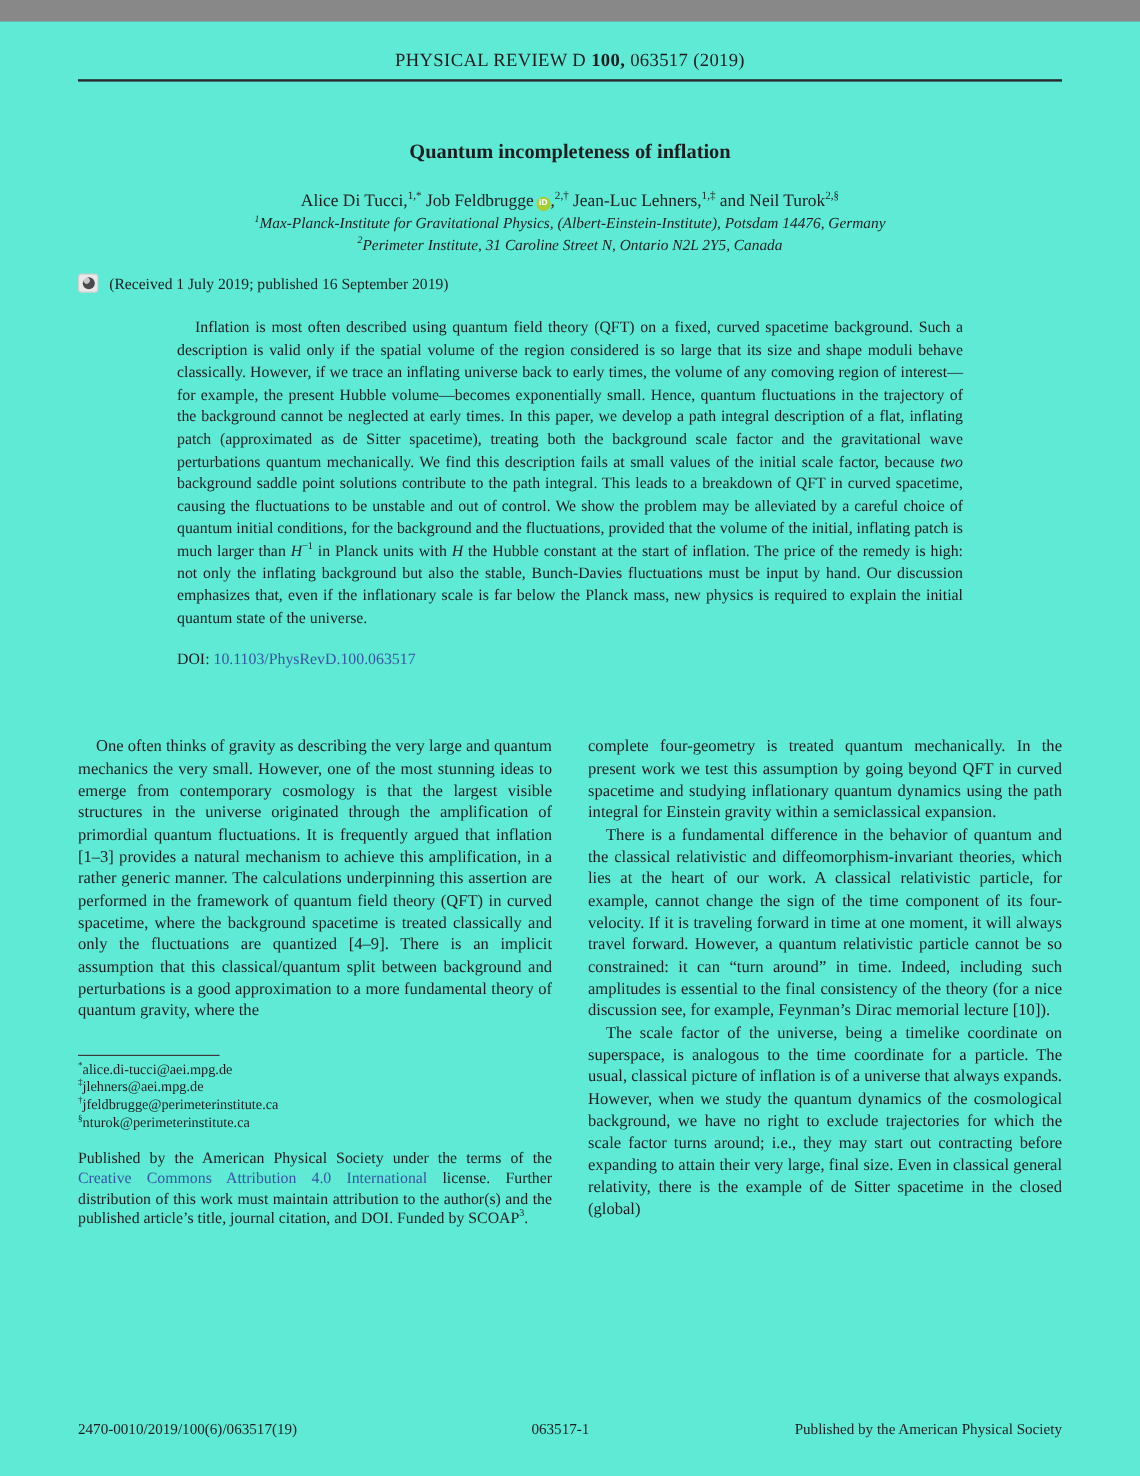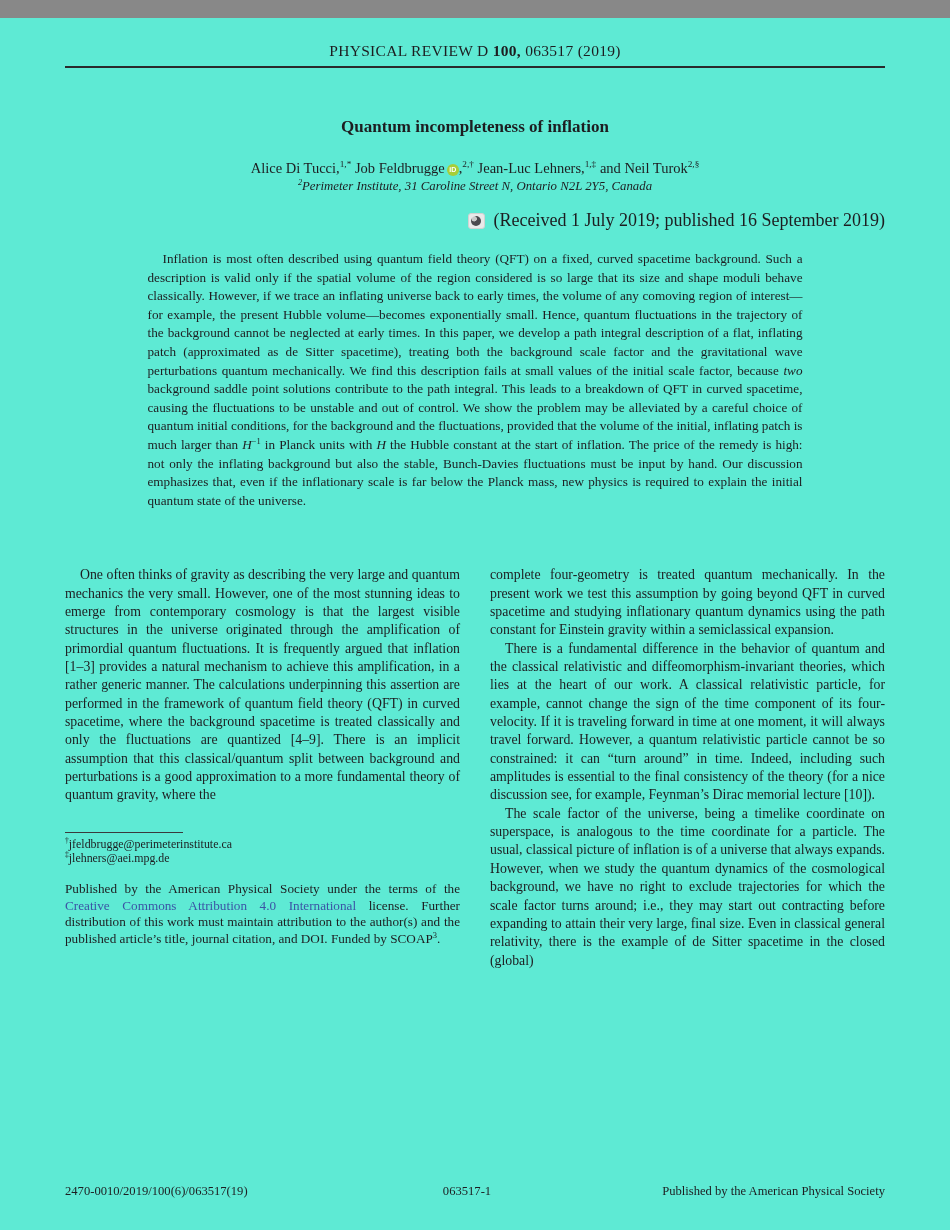--- a/index.html
+++ b/index.html
@@ -41,22 +41,22 @@
   }
   .affiliation {
     text-align:center;
     font-style:italic;
     font-size:12.8px;
     line-height:18px;
   }
   .affiliation:first-of-type { margin-top:6px; }
   .received-line {
     margin-top:15px;
-    text-align:right;
-    font-size:18px;
+    text-align:left;
+    font-size:13px;
   }
 
   
   .crossmark-icon {
     display:inline-block; vertical-align:-3px;
     width:17px; height:16px; margin-right:9px;
     background:#e9e9e9; border:1px solid #d2d2d2; border-radius:3px;
     position:relative;
   }
   .crossmark-icon::after {
@@ -150,45 +150,51 @@
 <div class="page">
 
   <div class="journal-line"><span>PHYSICAL REVIEW D </span><span class="b">100,</span><span> 063517 (2019)</span></div>
   <div class="header-rule"></div>
 
   <div class="content">
     <h1 class="paper-title">Quantum incompleteness of inflation</h1>
 
     <div class="authors-line"><span>Alice Di Tucci,</span><sup>1,*</sup><span> Job Feldbrugge</span><span class="orcid-icon">iD</span><span>,</span><sup>2,†</sup><span> Jean-Luc Lehners,</span><sup>1,‡</sup><span> and Neil Turok</span><sup>2,§</sup></div>
 
+    <div class="affiliation"><sup>1</sup><span>Max-Planck-Institute for Gravitational Physics, (Albert-Einstein-Institute), Potsdam 14476, Germany</span></div>
     <div class="affiliation"><sup>2</sup><span>Perimeter Institute, 31 Caroline Street N, Ontario N2L 2Y5, Canada</span></div>
 
     <div class="received-line">
       <span class="crossmark-icon"></span><span>(Received 1 July 2019; published 16 September 2019)</span>
     </div>
 
     <div class="abstract"><span>Inflation is most often described using quantum field theory (QFT) on a fixed, curved spacetime background. Such a description is valid only if the spatial volume of the region considered is so large that its size and shape moduli behave classically. However, if we trace an inflating universe back to early times, the volume of any comoving region of interest—for example, the present Hubble volume—becomes exponentially small. Hence, quantum fluctuations in the trajectory of the background cannot be neglected at early times. In this paper, we develop a path integral description of a flat, inflating patch (approximated as de Sitter spacetime), treating both the background scale factor and the gravitational wave perturbations quantum mechanically. We find this description fails at small values of the initial scale factor, because </span><span class="i">two</span><span> background saddle point solutions contribute to the path integral. This leads to a breakdown of QFT in curved spacetime, causing the fluctuations to be unstable and out of control. We show the problem may be alleviated by a careful choice of quantum initial conditions, for the background and the fluctuations, provided that the volume of the initial, inflating patch is much larger than </span><span class="i">H</span><sup>−1</sup><span> in Planck units with </span><span class="i">H</span><span> the Hubble constant at the start of inflation. The price of the remedy is high: not only the inflating background but also the stable, Bunch-Davies fluctuations must be input by hand. Our discussion emphasizes that, even if the inflationary scale is far below the Planck mass, new physics is required to explain the initial quantum state of the universe.</span></div>
 
+    <div class="doi-line">
+      <span>DOI: </span><span class="link">10.1103/PhysRevD.100.063517</span>
+    </div>
 
     <div class="columns">
 
       <div class="col">
         <p class="para indent">One often thinks of gravity as describing the very large and quantum mechanics the very small. However, one of the most stunning ideas to emerge from contemporary cosmology is that the largest visible structures in the universe originated through the amplification of primordial quantum fluctuations. It is frequently argued that inflation [1–3] provides a natural mechanism to achieve this amplification, in a rather generic manner. The calculations underpinning this assertion are performed in the framework of quantum field theory (QFT) in curved spacetime, where the background spacetime is treated classically and only the fluctuations are quantized [4–9]. There is an implicit assumption that this classical/quantum split between background and perturbations is a good approximation to a more fundamental theory of quantum gravity, where the</p>
 
         <div class="footnote-rule"></div>
         <div class="footnotes">
+          <div class="footnote"><sup>*</sup><span>alice.di-tucci@aei.mpg.de</span></div>
+          <div class="footnote"><sup>‡</sup><span>jlehners@aei.mpg.de</span></div>
           <div class="footnote"><sup>†</sup><span>jfeldbrugge@perimeterinstitute.ca</span></div>
-          <div class="footnote"><sup>‡</sup><span>jlehners@aei.mpg.de</span></div>
+          <div class="footnote"><sup>§</sup><span>nturok@perimeterinstitute.ca</span></div>
         </div>
 
         <div class="license"><span>Published by the American Physical Society under the terms of the </span><span class="link">Creative Commons Attribution 4.0 International</span><span> license. Further distribution of this work must maintain attribution to the author(s) and the published article’s title, journal citation, and DOI. Funded by SCOAP</span><sup>3</sup><span>.</span></div>
       </div>
 
       <div class="col">
-        <p class="para">complete four-geometry is treated quantum mechanically. In the present work we test this assumption by going beyond QFT in curved spacetime and studying inflationary quantum dynamics using the path constant for Einstein gravity within a semiclassical expansion.</p>
+        <p class="para">complete four-geometry is treated quantum mechanically. In the present work we test this assumption by going beyond QFT in curved spacetime and studying inflationary quantum dynamics using the path integral for Einstein gravity within a semiclassical expansion.</p>
         <p class="para indent">There is a fundamental difference in the behavior of quantum and the classical relativistic and diffeomorphism-invariant theories, which lies at the heart of our work. A classical relativistic particle, for example, cannot change the sign of the time component of its four-velocity. If it is traveling forward in time at one moment, it will always travel forward. However, a quantum relativistic particle cannot be so constrained: it can “turn around” in time. Indeed, including such amplitudes is essential to the final consistency of the theory (for a nice discussion see, for example, Feynman’s Dirac memorial lecture [10]).</p>
         <p class="para indent">The scale factor of the universe, being a timelike coordinate on superspace, is analogous to the time coordinate for a particle. The usual, classical picture of inflation is of a universe that always expands. However, when we study the quantum dynamics of the cosmological background, we have no right to exclude trajectories for which the scale factor turns around; i.e., they may start out contracting before expanding to attain their very large, final size. Even in classical general relativity, there is the example of de Sitter spacetime in the closed (global)</p>
       </div>
 
     </div>
   </div>
 
   <div class="footer">
     <span>2470-0010/2019/100(6)/063517(19)</span>
     <span class="center-item">063517-1</span>

